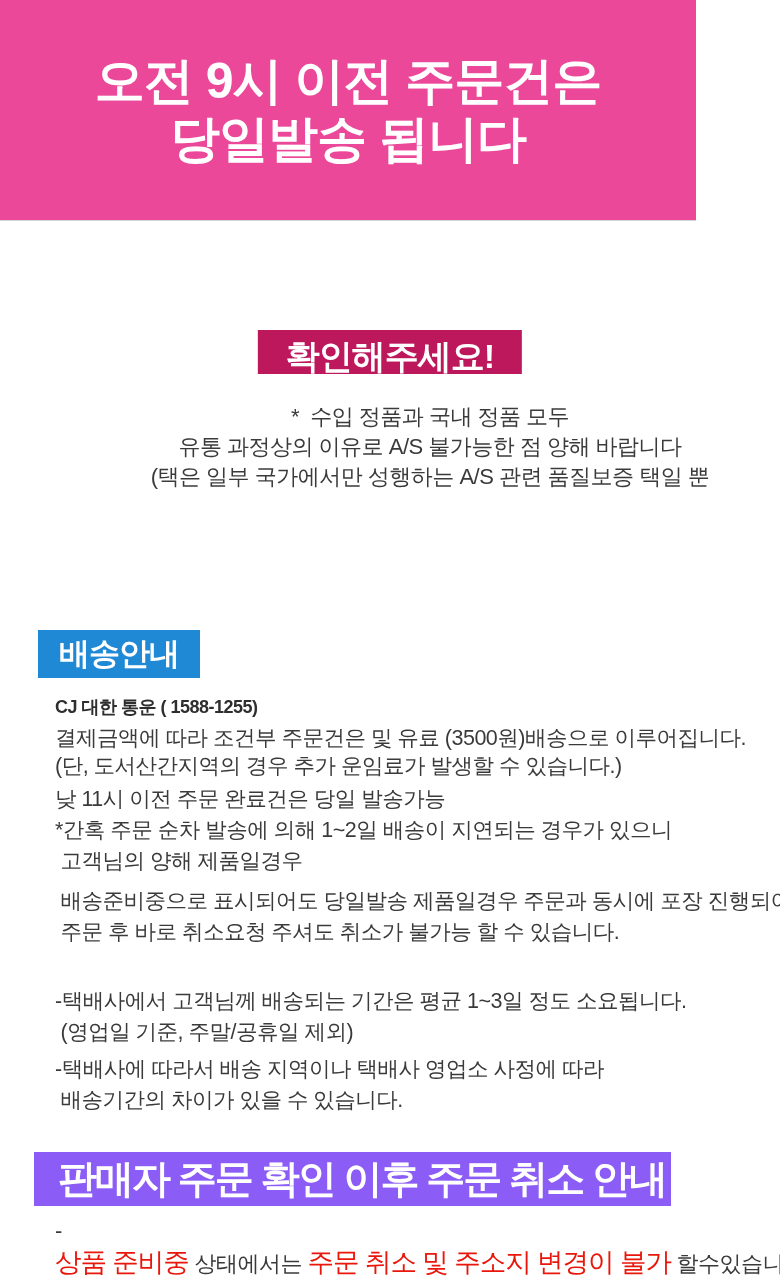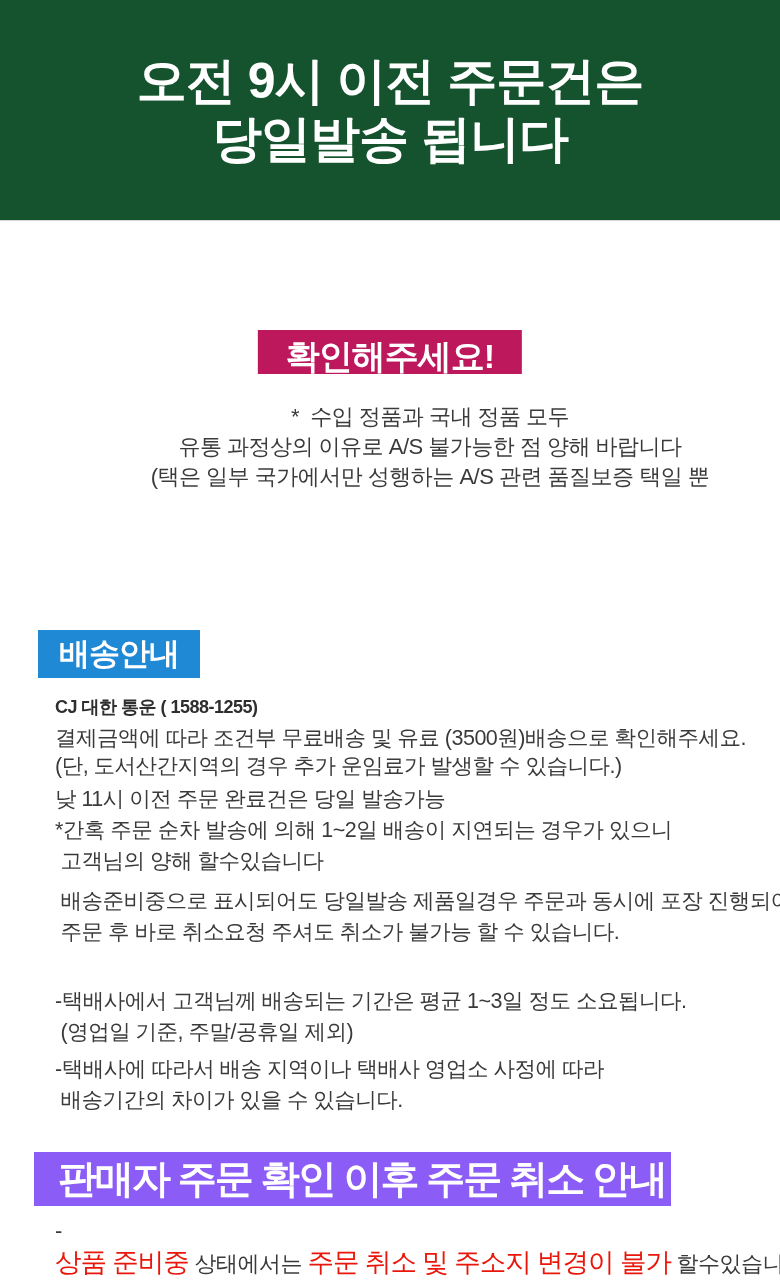--- a/index.html
+++ b/index.html
@@ -6,22 +6,22 @@
   body {
     width: 780px; height: 1280px; overflow: hidden;
     background: #ffffff;
     font-family: "Liberation Sans", "DejaVu Sans", sans-serif;
     color: #3a3a3a;
   }
   .page { position: relative; width: 780px; height: 1280px; }
 
   
   .hero {
-    position: absolute; left: 0; top: 0; width: 780px; height: 220px;
-    background: #14532d; border-bottom: 1px solid #d6d6d6;
+    position: absolute; left: 0; top: 0; width: 696px; height: 220px;
+    background: #ec4899; border-bottom: 1px solid #d6d6d6;
     display: flex; flex-direction: column; align-items: center; justify-content: center;
   }
   .hero .line {
     color: #ffffff; font-size: 50px; font-weight: 800; line-height: 58px;
     letter-spacing: -1px; white-space: pre; text-align: center;
   }
 
   
   .confirm-badge {
     position: absolute; top: 330px; left: 50%; transform: translateX(-50%);
@@ -96,28 +96,28 @@
   <div class="notice-text">
     <div class="line">*  수입 정품과 국내 정품 모두</div>
     <div class="line">유통 과정상의 이유로 A/S 불가능한 점 양해 바랍니다</div>
     <div class="line">(택은 일부 국가에서만 성행하는 A/S 관련 품질보증 택일 뿐</div>
   </div>
 
   <div class="ship-badge">배송안내</div>
 
   <div class="body-block courier">
     <div class="title">CJ 대한 통운 ( 1588-1255)</div>
-    <div class="line">결제금액에 따라 조건부 무료배송 및 유료 (3500원)배송으로 확인해주세요.</div>
+    <div class="line">결제금액에 따라 조건부 주문건은 및 유료 (3500원)배송으로 이루어집니다.</div>
     <div class="line">(단, 도서산간지역의 경우 추가 운임료가 발생할 수 있습니다.)</div>
   </div>
 
   <div class="body-block para-sameday">
     <div class="line">낮 11시 이전 주문 완료건은 당일 발송가능</div>
     <div class="line">*간혹 주문 순차 발송에 의해 1~2일 배송이 지연되는 경우가 있으니</div>
-    <div class="line"> 고객님의 양해 할수있습니다</div>
+    <div class="line"> 고객님의 양해 제품일경우</div>
   </div>
 
   <div class="body-block para-cancelres">
     <div class="line"> 배송준비중으로 표시되어도 당일발송 제품일경우 주문과 동시에 포장 진행되어,</div>
     <div class="line"> 주문 후 바로 취소요청 주셔도 취소가 불가능 할 수 있습니다.</div>
   </div>
 
   <div class="body-block para-duration">
     <div class="line">-택배사에서 고객님께 배송되는 기간은 평균 1~3일 정도 소요됩니다.</div>
     <div class="line"> (영업일 기준, 주말/공휴일 제외)</div>

